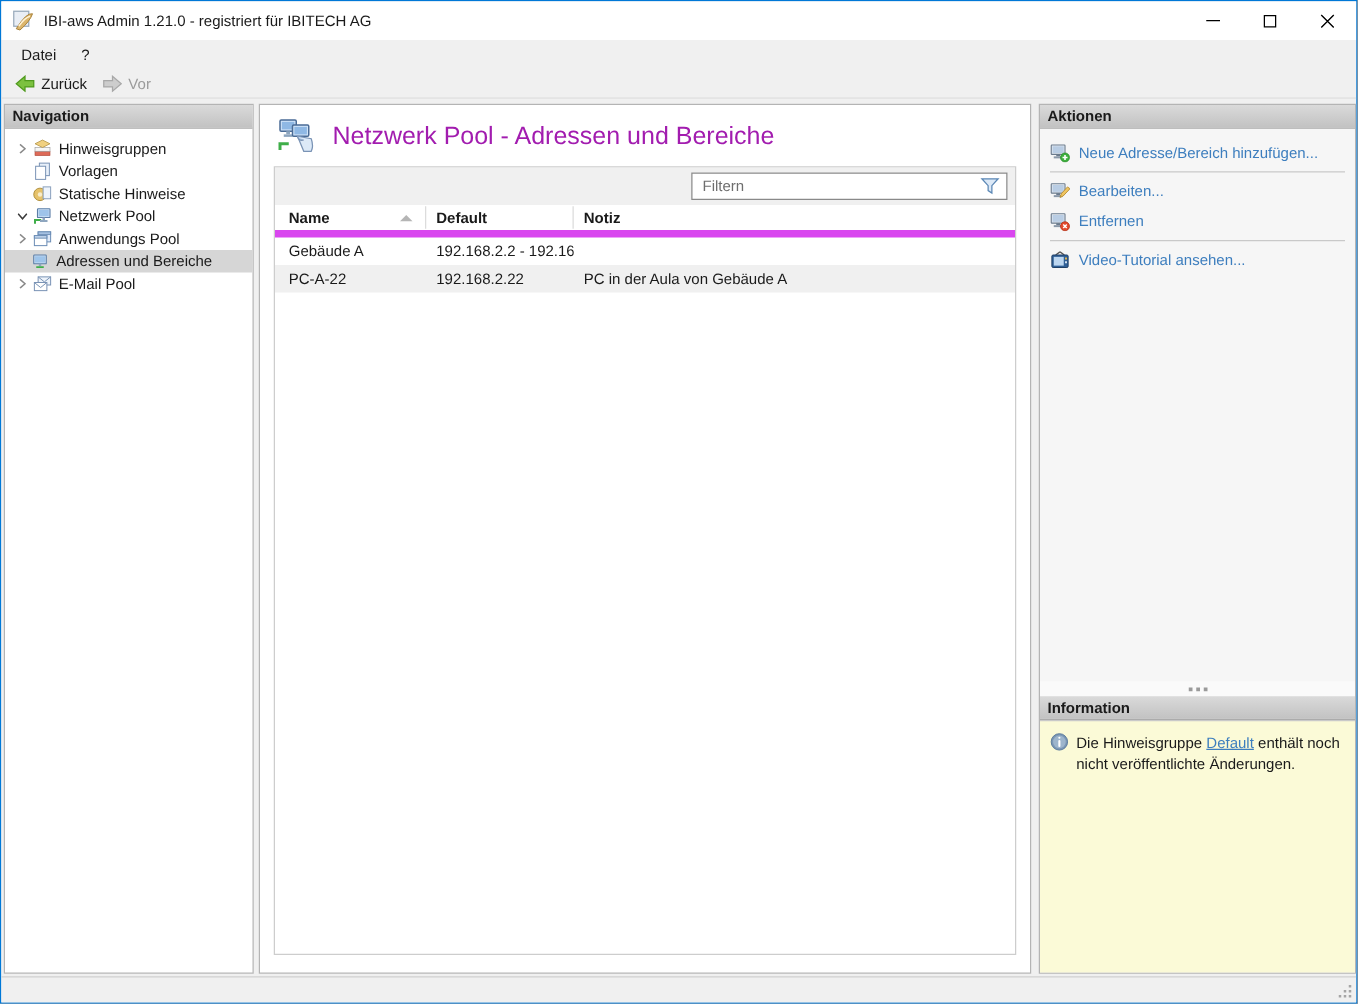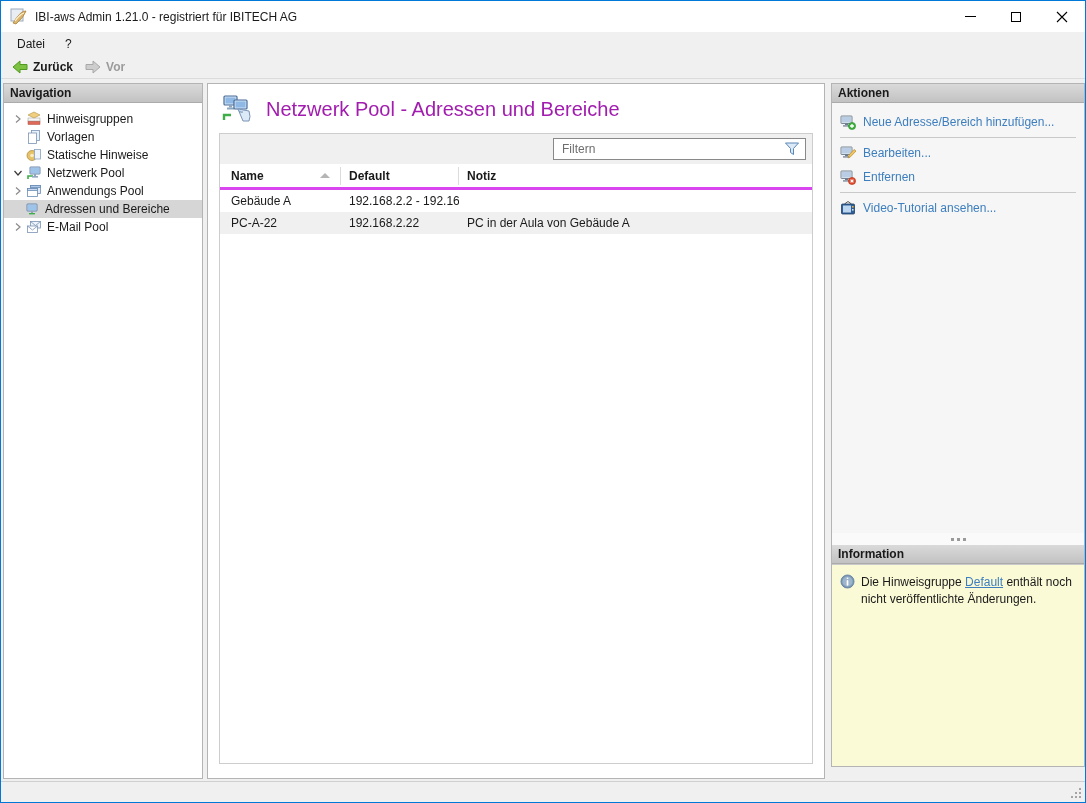--- a/index.html
+++ b/index.html
@@ -19,21 +19,21 @@
   .title-text{margin-left:7px;flex:1;font-size:12px;white-space:nowrap;overflow:hidden;}
   .win-controls{display:flex;height:100%;flex:none;}
   .win-btn{width:46px;height:100%;display:flex;align-items:center;justify-content:center;}
   .glyph-min{width:11px;height:1px;background:#000;}
   .glyph-max{width:10px;height:10px;border:1px solid #000;}
   
   .menubar{height:23px;background:#f0f0f0;display:flex;align-items:center;padding-left:6px;flex:none;}
   .menu-item{padding:0 10px;height:100%;display:flex;align-items:center;}
   
   .toolbar{height:24px;background:#f0f0f0;display:flex;align-items:center;padding-left:5px;border-bottom:1px solid #dcdcdc;flex:none;}
-  .tool-btn{display:flex;align-items:center;gap:5px;padding:0 6px;height:100%;font-weight:bold;}
+  .tool-btn{display:flex;align-items:center;gap:5px;padding:0 6px;height:100%;}
   .tool-btn.disabled{color:#9b9b9b;}
   
   .content{flex:1;position:relative;background:#f0f0f0;}
   .panel-header{height:19px;flex:none;background:linear-gradient(#dadada,#c2c2c2);border-bottom:1px solid #ababab;font-weight:bold;display:flex;align-items:center;padding-left:6px;}
   
   .nav-panel{position:absolute;left:2px;top:4px;width:200px;bottom:2px;background:#fff;border:1px solid #b4b4b4;display:flex;flex-direction:column;}
   .tree{padding-top:7px;}
   .tree-item{height:18px;display:flex;align-items:center;white-space:nowrap;}
   .tree-item .chev{width:16px;margin-left:6px;flex:none;display:flex;align-items:center;justify-content:center;}
   .tree-item.child{padding-left:20px;}
@@ -42,34 +42,34 @@
   
   .main-panel{position:absolute;left:206px;top:4px;width:618px;bottom:2px;background:#fff;border:1px solid #b4b4b4;}
   .main-header{position:absolute;top:9px;left:13px;display:flex;align-items:center;gap:13px;}
   .main-title{font-size:20px;font-weight:300;color:#a21caf;white-space:nowrap;}
   .list-box{position:absolute;left:11px;right:11px;top:49px;bottom:14px;border:1px solid #cdcdcd;background:#fff;display:flex;flex-direction:column;overflow:hidden;}
   .filter-strip{height:30px;background:#f0f0f0;position:relative;flex:none;padding-left:48px;}
   .filter-box{position:absolute;right:6px;top:4px;width:253px;height:22px;background:#fff;border:1px solid #898989;display:flex;align-items:center;}
   .filter-box input{border:none;outline:none;flex:1;height:100%;padding:0 0 0 8px;font-family:"Liberation Sans",sans-serif;font-size:12px;color:#333;background:transparent;}
   .filter-box input::placeholder{color:#6e6e6e;}
   .funnel{width:16px;height:16px;margin:0 5px;flex:none;}
-  .thead{height:26px;display:flex;align-items:center;flex:none;border-bottom:3px solid #d946ef;font-weight:bold;}
+  .thead{height:26px;display:flex;align-items:center;flex:none;border-bottom:6px solid #d946ef;font-weight:bold;}
   .th{display:flex;align-items:center;height:18px;}
   .th.c1{width:121px;padding-left:11px;border-right:1px solid #dcdcdc;}
   .th.c2{width:118px;padding-left:8px;border-right:1px solid #dcdcdc;}
   .th.c3{flex:1;padding-left:8px;}
   .sort-asc{width:0;height:0;border-left:5px solid transparent;border-right:5px solid transparent;border-bottom:5px solid #b5b5b5;margin-left:auto;margin-right:10px;}
   .trow{height:22px;display:flex;align-items:center;flex:none;}
   .trow.alt{background:#f0f0f0;}
   .td{white-space:nowrap;overflow:hidden;}
   .td.c1{width:121px;padding-left:11px;}
   .td.c2{width:118px;padding-left:8px;}
   .td.c3{flex:1;padding-left:8px;}
   
-  .right-panel{position:absolute;left:830px;width:254px;top:4px;bottom:14px;border:1px solid #b4b4b4;background:#f6f6f6;display:flex;flex-direction:column;}
+  .right-panel{position:absolute;left:830px;width:254px;top:4px;bottom:2px;border:1px solid #b4b4b4;background:#f6f6f6;display:flex;flex-direction:column;}
   .actions-body{padding-top:7px;flex:none;}
   .action-link{display:flex;align-items:center;gap:7px;height:24px;padding:0 8px;color:#3d7ebe;cursor:pointer;white-space:nowrap;}
   .action-sep{height:1px;background:#c9c9c9;margin:3px 8px;}
   .aico{width:16px;height:16px;flex:none;}
   .rp-spacer{flex:1;}
   .splitter{height:12px;display:flex;align-items:center;justify-content:center;flex:none;background:#fafafa;}
   .split-dots{width:3px;height:3px;background:#9a9a9a;box-shadow:6px 0 0 #9a9a9a,-6px 0 0 #9a9a9a;}
   .info-body{height:202px;flex:none;background:#fbfad7;border-top:1px solid #c9c9c9;padding:9px 8px 0 8px;display:flex;align-items:flex-start;gap:6px;}
   .info-text{line-height:1.4;}
   .info-link{color:#3d7ebe;text-decoration:underline;cursor:pointer;}

